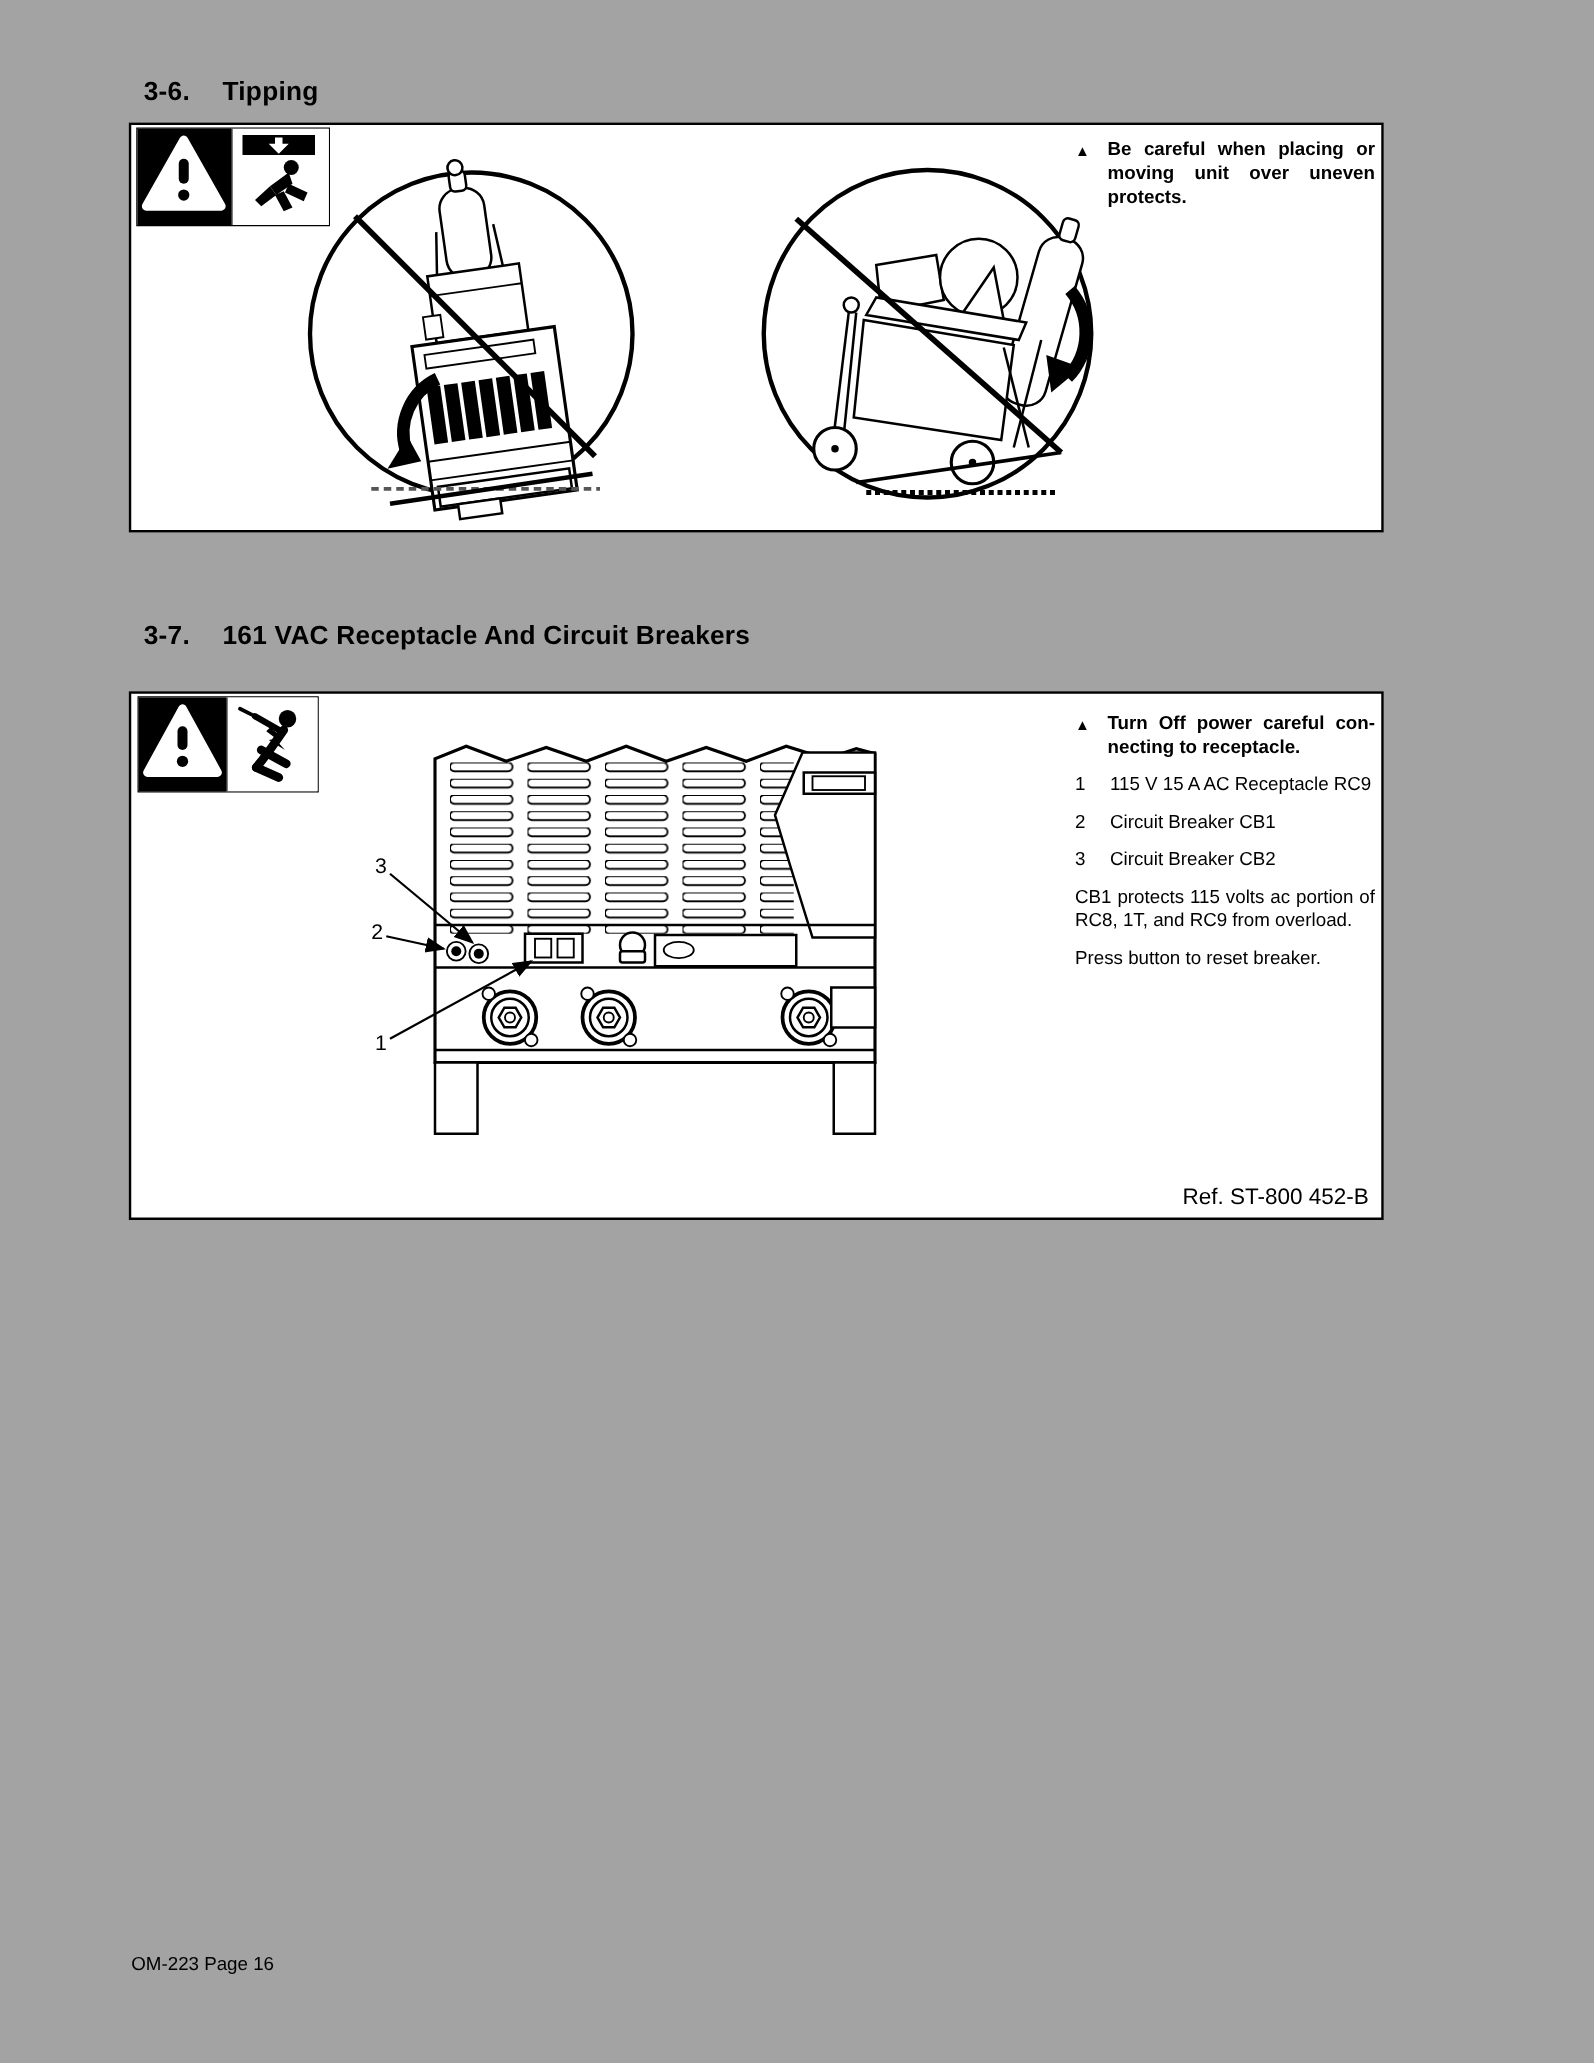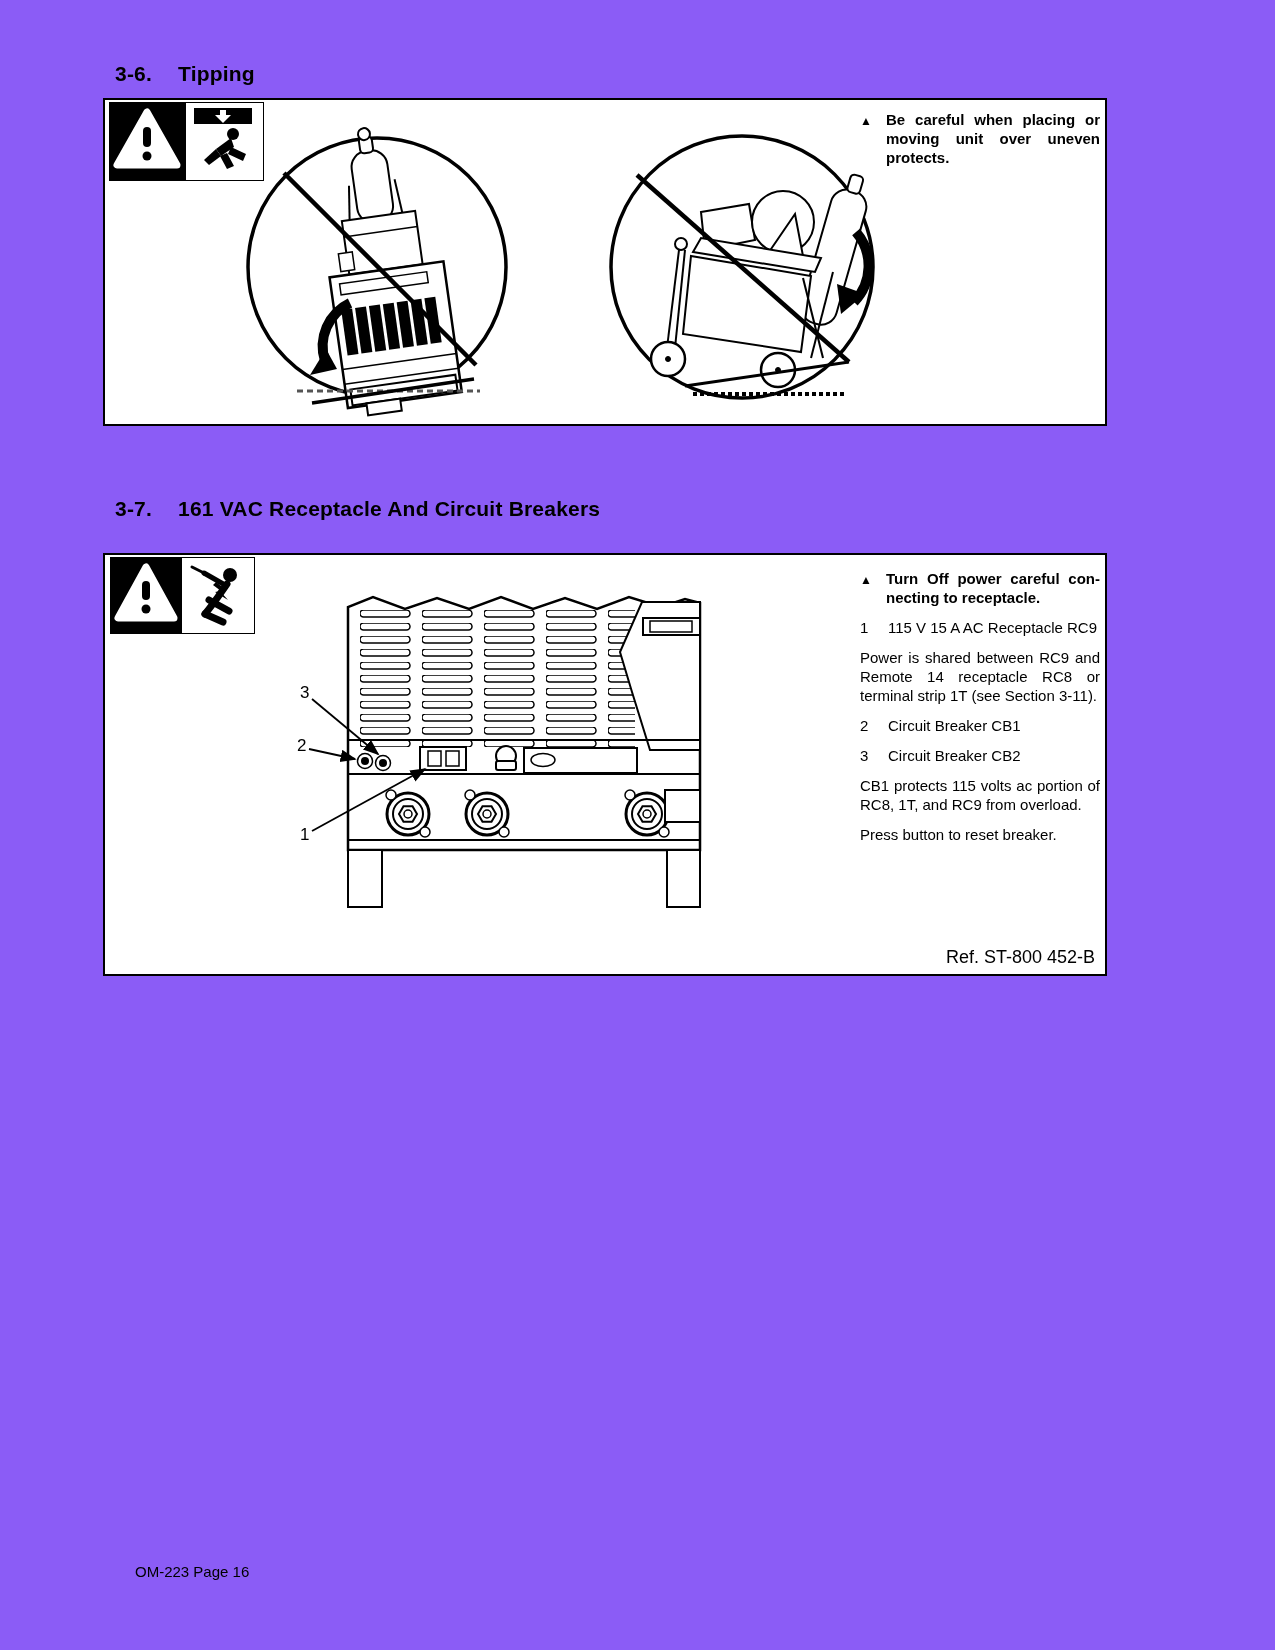--- a/index.html
+++ b/index.html
@@ -1,35 +1,35 @@
 <!DOCTYPE html>
 <html><head>
 <meta charset="utf-8">
 <style>
   html,body{margin:0;padding:0;background:#e8e8e8;}
   .page{
-    position:relative;width:1275px;height:1650px;background:#8b5cf6;
+    position:relative;width:1275px;height:1650px;background:#a3a3a3;
     font-family:"Liberation Sans", sans-serif;color:#000;overflow:hidden;
     margin:0 auto;
   }
   .sec-head{position:absolute;display:flex;gap:26px;font-size:21px;font-weight:bold;letter-spacing:.2px;}
   .frame{position:absolute;left:103px;width:1000px;border:2px solid #000;background:#fff;}
   .warnbox{position:absolute;display:flex;border:1px solid #000;background:#fff;}
   .warn-cell-black{background:#000;display:flex;align-items:center;justify-content:center;}
   .warn-cell-white{background:#fff;border-left:1px solid #000;display:flex;align-items:center;justify-content:center;}
   .text-col{position:absolute;width:240px;font-size:15px;line-height:19px;}
   .bullet-row{display:flex;margin-bottom:11px;}
   .bullet-glyph{width:26px;font-size:12px;padding-top:2px;flex:none;}
   .bullet-text{flex:1;font-weight:bold;text-align:justify;}
   .item-row{display:flex;margin-bottom:11px;}
   .item-num{width:28px;flex:none;}
   .item-label{flex:1;}
   .para{text-align:justify;margin-bottom:11px;}
   .ref-note{position:absolute;right:10px;bottom:6px;font-size:18px;}
-  .footer{position:absolute;left:105px;top:1563px;font-size:15px;margin-left:30px;}
+  .footer{position:absolute;left:105px;top:1563px;font-size:15px;}
   svg{display:block;}
 </style>
 </head>
 <body>
 
 <div class="page">
 
   <div class="sec-head" style="left:115px;top:62px;">
     <span>3-6.</span>
     <span>Tipping</span>
@@ -228,21 +228,20 @@
 
     <div class="text-col" style="left:755px;top:14px;">
       <div class="bullet-row">
         <span class="bullet-glyph">▲</span>
         <div class="bullet-text">Turn Off power careful con-necting to receptacle.</div>
       </div>
       <div class="item-row">
         <span class="item-num">1</span>
         <span class="item-label">115 V 15 A AC Receptacle RC9</span>
       </div>
-      <div class="para">Power is shared between RC9 and Remote 14 receptacle RC8 or terminal strip 1T (see Section 3-11).</div>
       <div class="item-row">
         <span class="item-num">2</span>
         <span class="item-label">Circuit Breaker CB1</span>
       </div>
       <div class="item-row">
         <span class="item-num">3</span>
         <span class="item-label">Circuit Breaker CB2</span>
       </div>
       <div class="para">CB1 protects 115 volts ac portion of RC8, 1T, and RC9 from overload.</div>
       <div class="para">Press button to reset breaker.</div>

